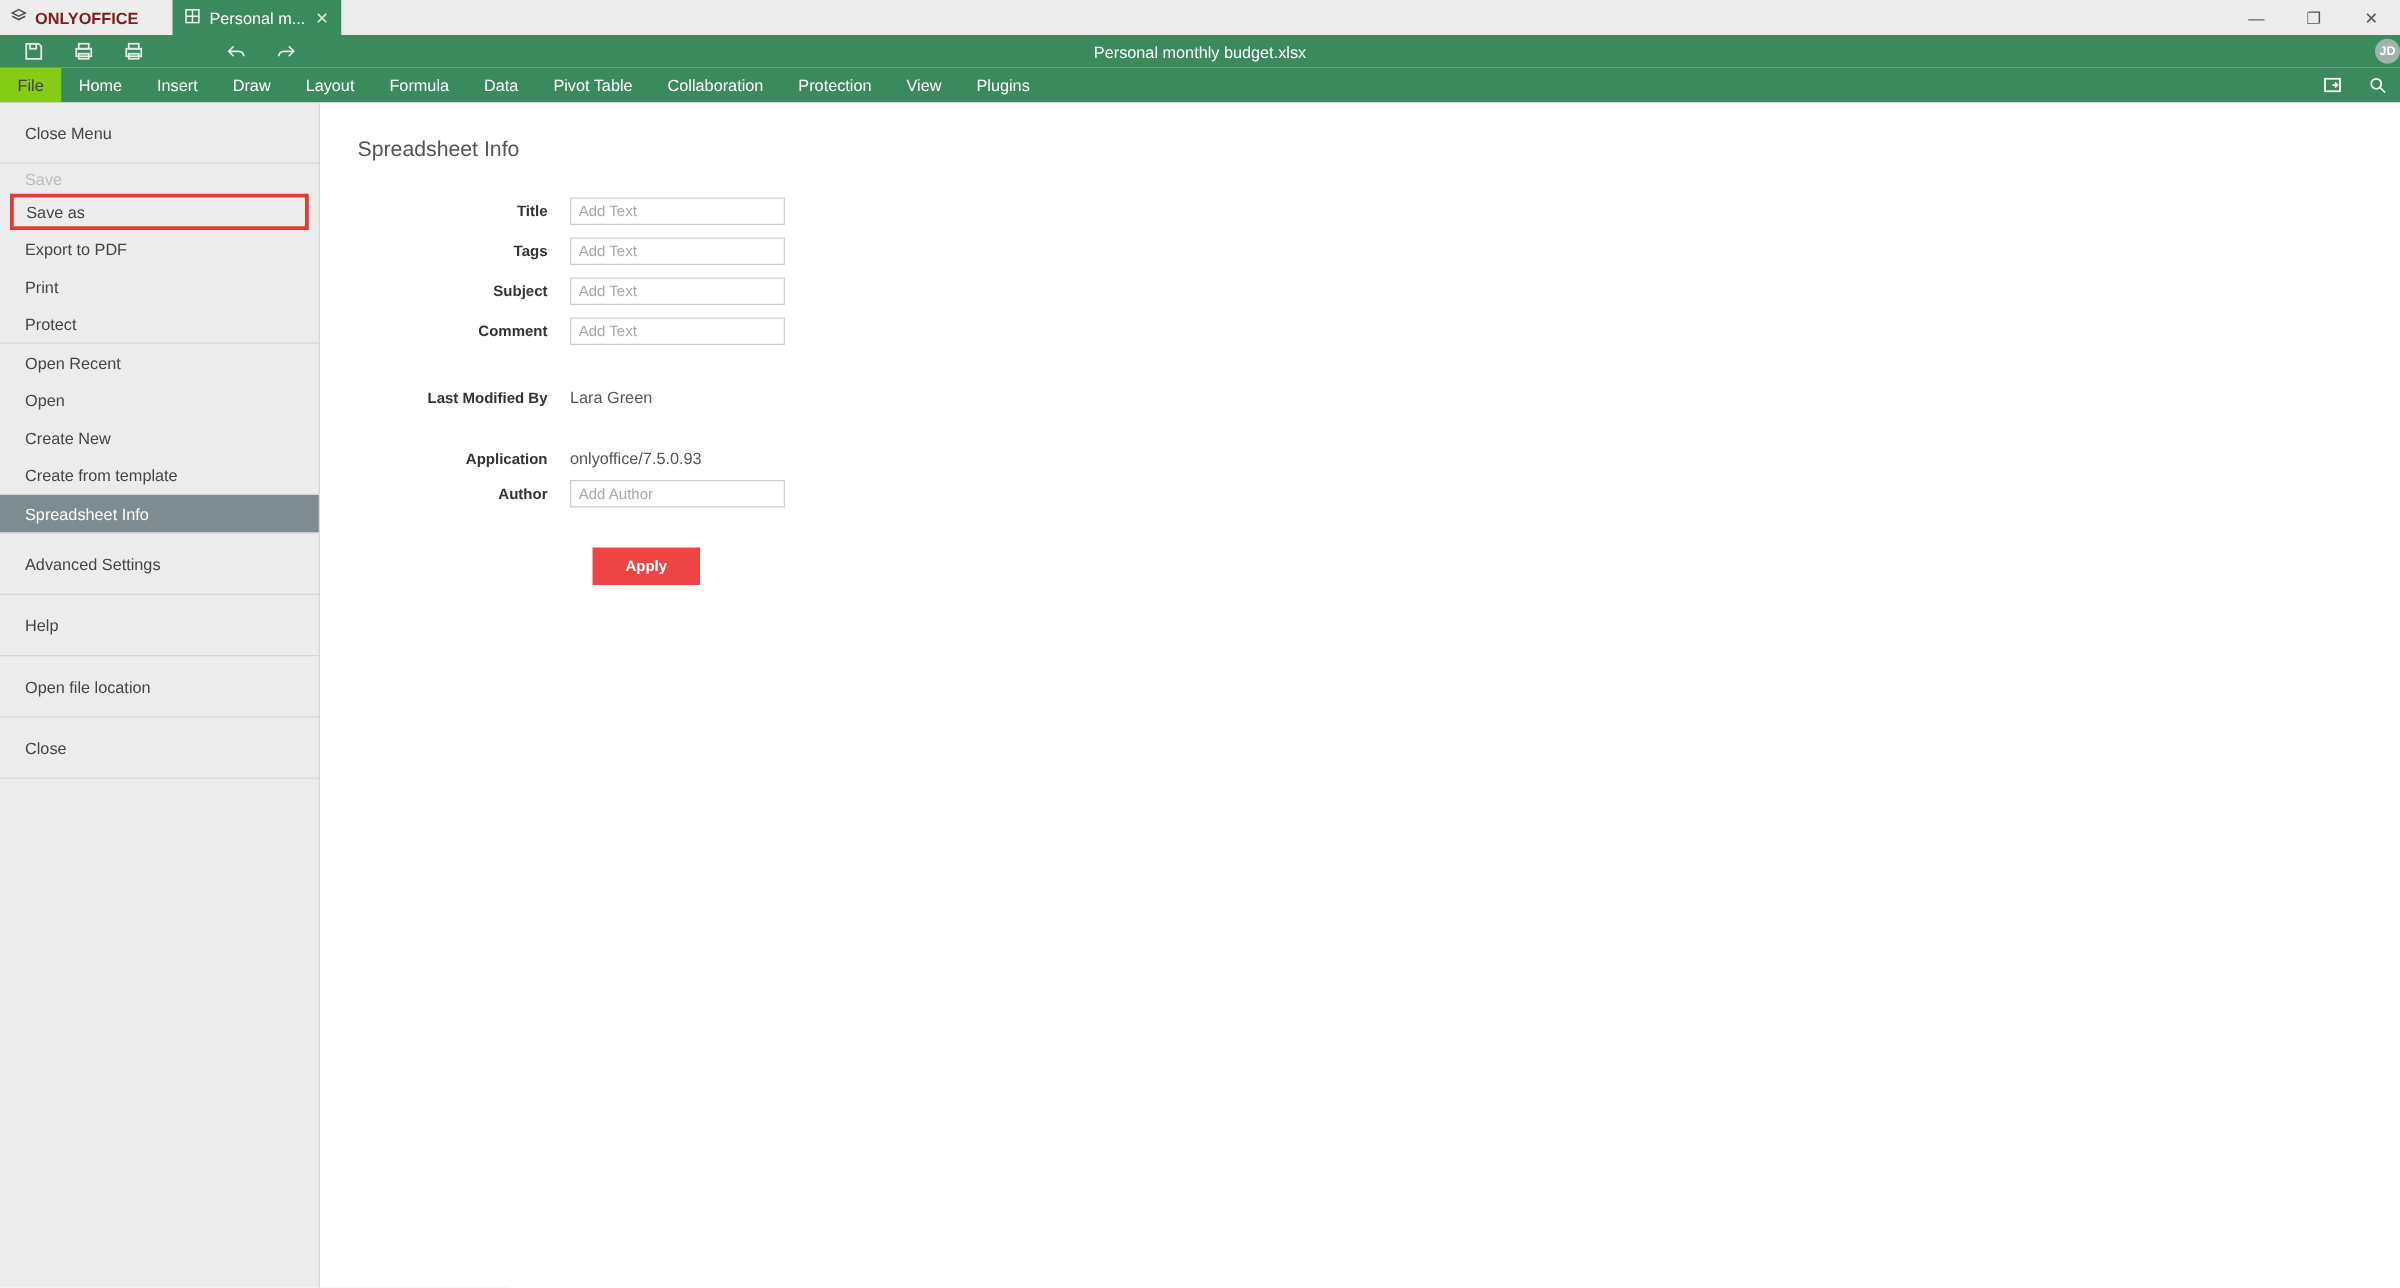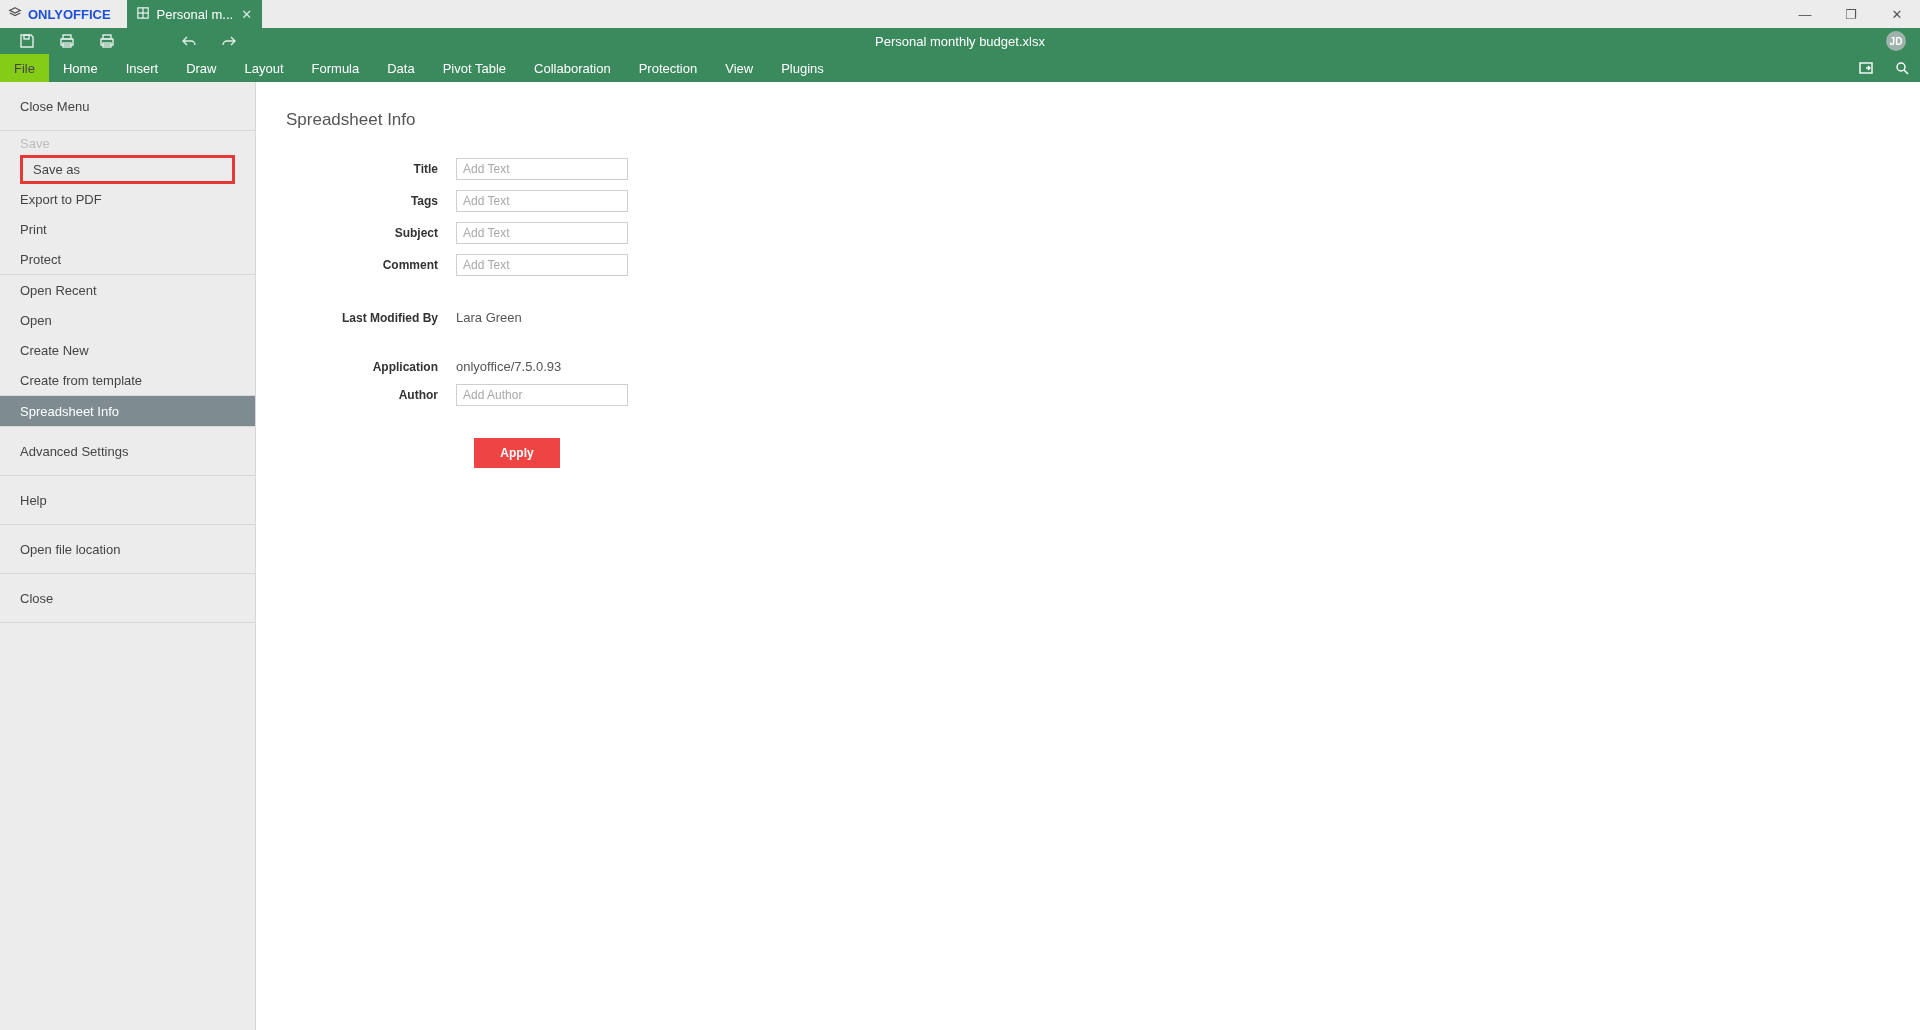--- a/index.html
+++ b/index.html
@@ -1,56 +1,56 @@
 <!DOCTYPE html>
 <html><head>
 <meta charset="utf-8">
 <style>
 * { box-sizing: border-box; margin: 0; padding: 0; font-family: Arial, Helvetica, sans-serif; }
 body { background: #ececec; width: 1920px; height: 1030px; overflow: hidden; font-size: 13px; color: #444; }
 
 
 .titlebar { height: 28px; background: #ececec; display: flex; align-items: stretch; }
-.titlebar .logo-area { display: flex; align-items: center; padding: 0 16px 0 8px; gap: 6px; font-weight: bold; font-size: 13px; color: #1d4ed8; background:#ececec; }
+.titlebar .logo-area { display: flex; align-items: center; padding: 0 27px 0 8px; gap: 6px; font-weight: bold; font-size: 13px; color: #7f1d1d; background:#ececec; }
 .titlebar .logo-glyph { font-size: 14px; color: #555; }
 .titlebar .tab { display: flex; align-items: center; background: #3b8a5e; color: #fff; padding: 0 10px 0 10px; gap: 8px; font-size: 13px; max-width: 150px; }
 .titlebar .tab .tab-icon { font-size: 12px; opacity: .9; }
 .titlebar .tab .tab-label { white-space: nowrap; overflow:hidden; text-overflow: ellipsis; max-width: 80px; }
 .titlebar .tab .tab-close { font-size: 13px; opacity: .8; cursor: pointer; }
 .titlebar .spacer { flex: 1; }
 .titlebar .winbtn { width: 46px; display: flex; align-items: center; justify-content: center; font-size: 13px; color: #555; cursor:pointer; }
 
 
 .greenbar { background: #3b8a5e; color: #fff; height: 26px; display: flex; align-items: center; position: relative; text-align: center; }
 .greenbar .qa { display:flex; gap:22px; padding-left:18px; }
 .greenbar .qa .qa-btn { width:18px; height:18px; display:flex; align-items:center; justify-content:center; opacity:.85; cursor:pointer; }
 .greenbar .qa .qa-btn svg { width:16px; height:16px; }
 .greenbar .qa .sep { width:20px; }
 .greenbar .doc-title { position:absolute; left:50%; transform:translateX(-50%); font-size:13px; color:#fff; }
-.greenbar .right { margin-left:auto; display:flex; align-items:center; padding-right:14px; gap:12px; }
+.greenbar .right { margin-left:auto; display:flex; align-items:center; gap:12px; }
 .greenbar .avatar { width:20px; height:20px; border-radius:50%; background:#9fb3ac; color:#fff; font-size:10px; display:flex; align-items:center; justify-content:center; font-weight:bold; }
 
 
 .ribbon { background:#3b8a5e; height:28px; display:flex; align-items:stretch; padding-left:0; }
 .ribbon .rtab { padding:0 14px; display:flex; align-items:center; font-size:13px; color:#fff; cursor:pointer; }
 .ribbon .rtab.active { background:#84cc16; color:#444; }
 .ribbon .spacer { flex:1; }
 .ribbon .ricon { width:36px; display:flex; align-items:center; justify-content:center; color:#fff; cursor:pointer; }
 
 
 .body { display:flex; height:calc(1030px - 28px - 26px - 28px); }
 
 
 .filemenu { width:256px; background:#ececec; border-right:1px solid #d7d7d7; display:flex; flex-direction:column; }
 .filemenu .fm-item { padding:0 20px; height:30px; display:flex; align-items:center; font-size:13px; color:#444; cursor:pointer; }
 .filemenu .fm-item.tall { height:48px; }
 .filemenu .fm-item.disabled { color:#bdbdbd; cursor:default; }
 .filemenu .fm-item.active { background:#7e8c91; color:#fff; }
 .filemenu .fm-sep { height:1px; background:#d7d7d7; }
-.filemenu .highlight-frame { border:3px solid #e53935; padding:4px 4px; margin:0 20px; display:flex; align-items:center; }
+.filemenu .highlight-frame { border:3px solid #e53935; padding:4px 4px; margin:0 8px; display:flex; align-items:center; }
 .filemenu .highlight-frame .inner { padding-left:6px; font-size:13px; color:#444; }
 
 
 .content { flex:1; background:#fff; padding:28px 0 0 30px; }
 .content .page-title { font-size:17px; color:#555; margin-bottom:28px; }
 .form-row { display:flex; align-items:center; margin-bottom:10px; }
 .form-row .lbl { width:170px; text-align:right; font-weight:bold; font-size:12px; color:#333; padding-right:18px; }
 .form-row .val { font-size:13px; color:#555; }
 .form-row input { width:172px; height:22px; border:1px solid #cfcfcf; padding:0 6px; font-size:12px; color:#333; }
 .form-row input::placeholder { color:#a8a8a8; }

